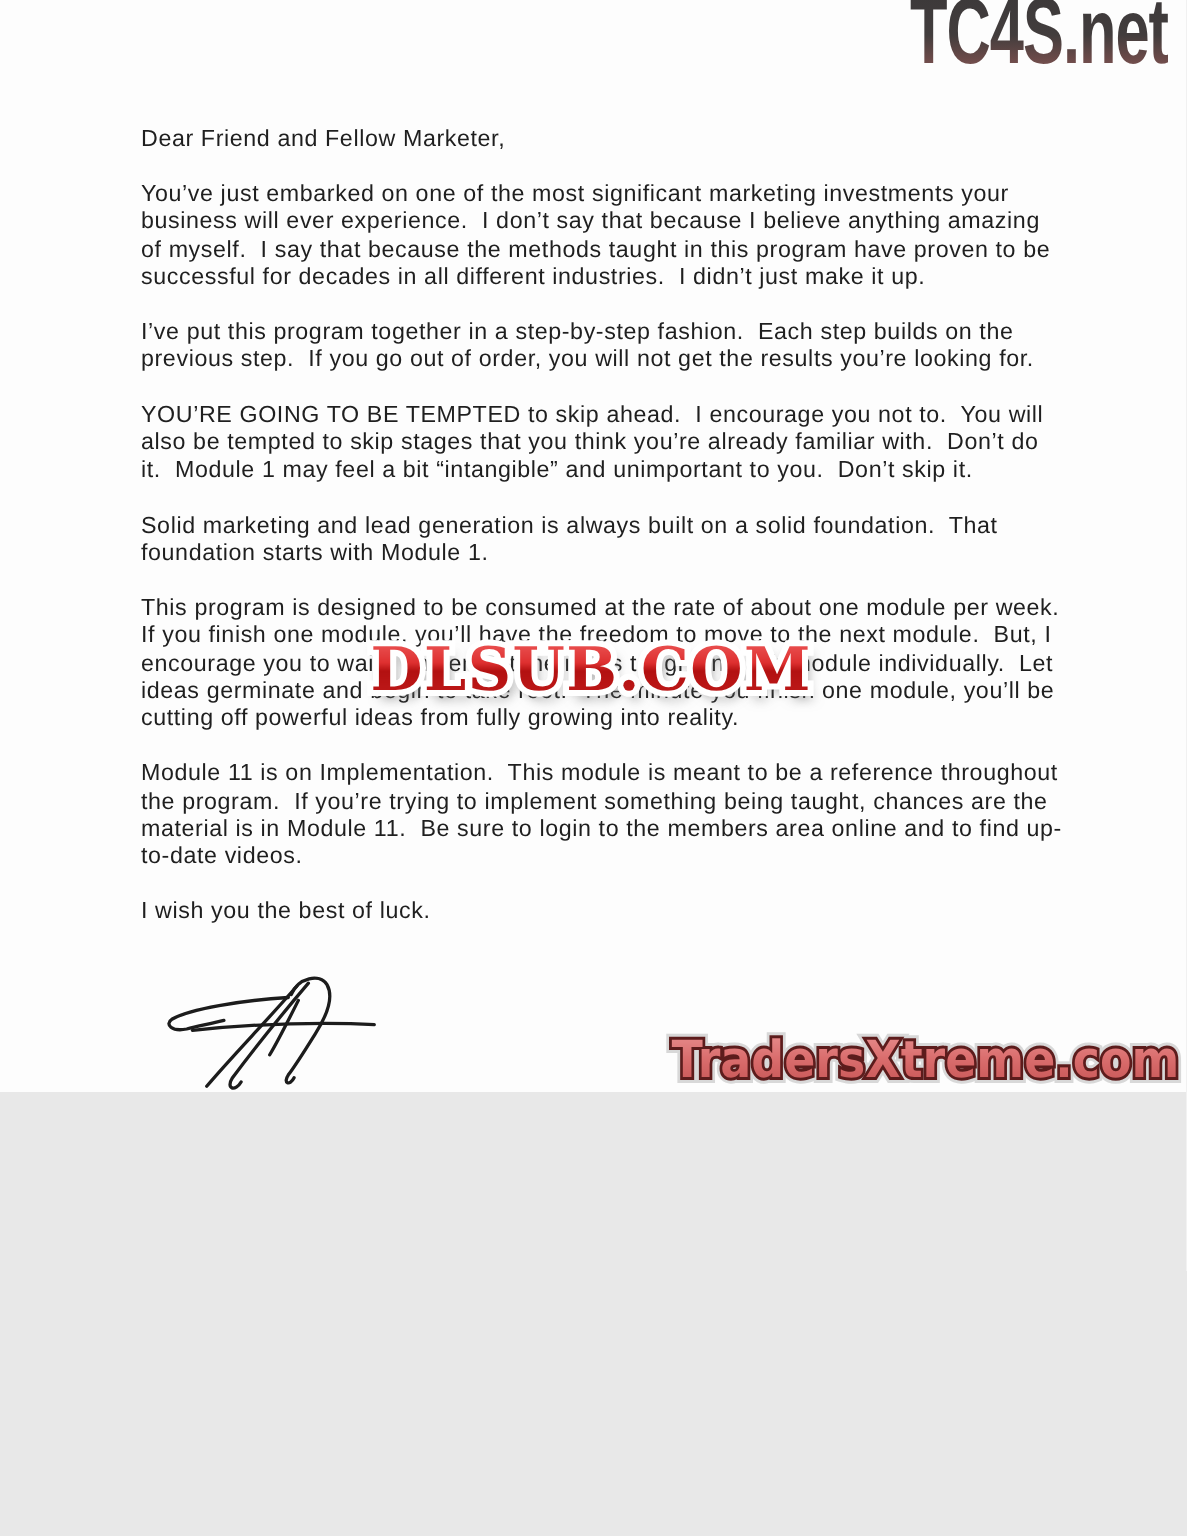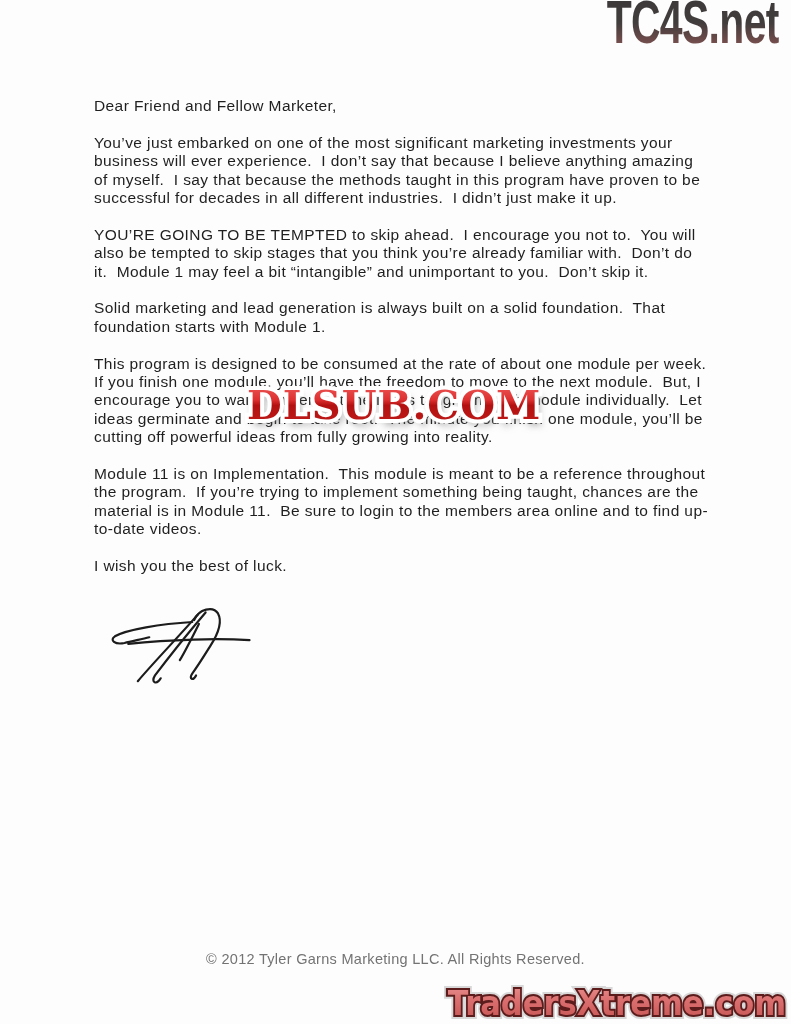--- a/index.html
+++ b/index.html
@@ -1,29 +1,29 @@
 <!DOCTYPE html>
 <html><head>
 <meta charset="utf-8">
 <style>
   html, body { margin: 0; padding: 0; background: #e8e8e8; }
   .page {
     position: relative;
     width: 791px;
-    height: 1024px;
+    height: 728px;
     background: #fdfdfd;
     overflow: hidden;
     font-family: "Liberation Sans", sans-serif;
   }
 
   
   .letter {
     position: absolute;
     left: 94px;
-    top: 97px;
+    top: 84px;
     width: 616px;
     color: #1f1f1f;
     font-size: 15.5px;
     line-height: 18.4px;
     letter-spacing: 0.4px;
   }
   .letter p {
     margin: 0 0 18.4px 0;
     white-space: pre-wrap;
   }
@@ -132,20 +132,21 @@
 </head>
 <body>
 
 <div class="page">
 
   <div class="tc4s">TC4S.net</div>
 
   <div class="letter">
     <p>Dear Friend and Fellow Marketer,</p>
     <p>You’ve just embarked on one of the most significant marketing investments your business will ever experience.  I don’t say that because I believe anything amazing of myself.  I say that because the methods taught in this program have proven to be successful for decades in all different industries.  I didn’t just make it up.</p>
+    <p>I’ve put this program together in a step-by-step fashion.  Each step builds on the previous step.  If you go out of order, you will not get the results you’re looking for.</p>
     <p>YOU’RE GOING TO BE TEMPTED to skip ahead.  I encourage you not to.  You will also be tempted to skip stages that you think you’re already familiar with.  Don’t do it.  Module 1 may feel a bit “intangible” and unimportant to you.  Don’t skip it.</p>
     <p>Solid marketing and lead generation is always built on a solid foundation.  That foundation starts with Module 1.</p>
 
     <div class="para-wrap">
       <p>This program is designed to be consumed at the rate of about one module per week.  If you finish one module, you’ll have the freedom to move to the next module.  But, I encourage you to wait.  Implement the ideas taught in each module individually.  Let ideas germinate and begin to take root.  The minute you finish one module, you’ll be cutting off powerful ideas from fully growing into reality.</p>
 
       <div class="dlsub">
         <span class="wm-back">DLSUB.COM</span>
         <span class="wm-front">DLSUB.COM</span>
       </div>

